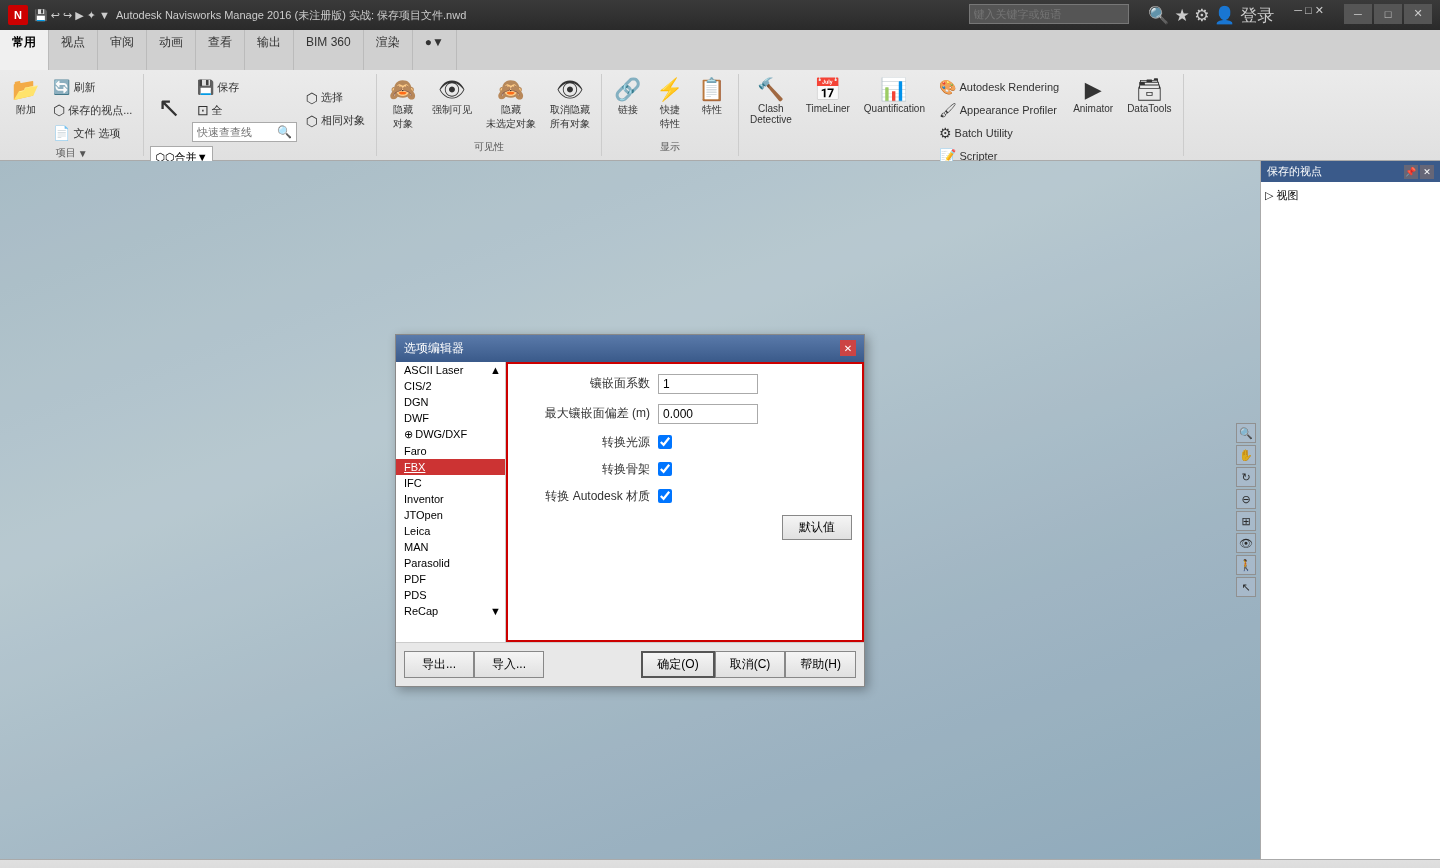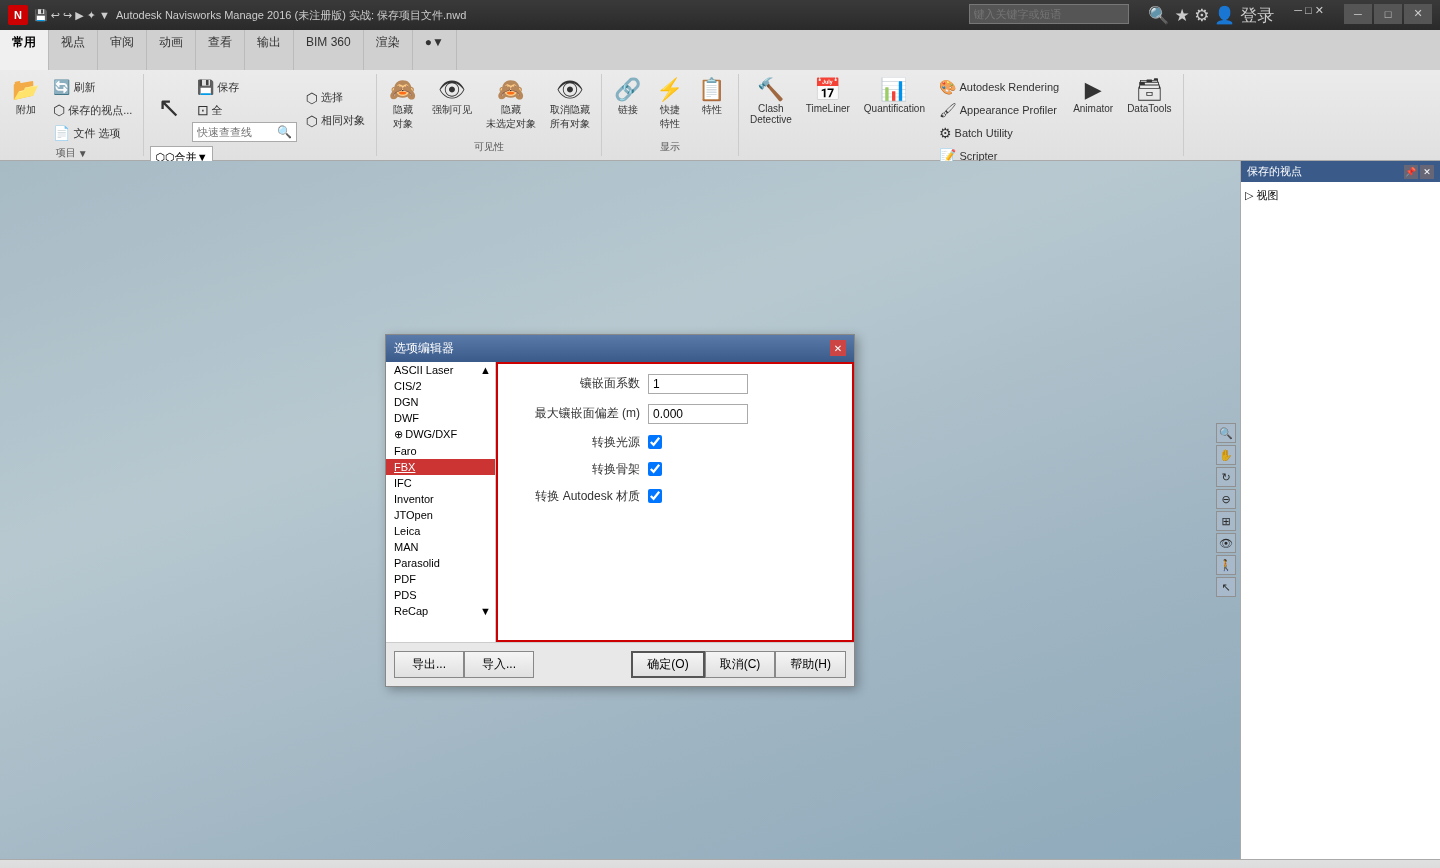--- a/index.html
+++ b/index.html
@@ -163,21 +163,21 @@
     
     .viewport {
       flex: 1;
       background: linear-gradient(135deg, #b8d8e8 0%, #d0e8f0 40%, #c0d8e8 100%);
       position: relative;
       overflow: hidden;
     }
 
     
     .right-panel {
-      width: 200px;
+      width: 180px;
       background: #e8e8e8;
       border-left: 1px solid #aaa;
       display: flex;
       flex-direction: column;
     }
     .right-panel-header {
       display: flex;
       align-items: center;
       justify-content: space-between;
       background: #3a5a8a;
@@ -636,20 +636,23 @@
               <input class="form-checkbox" type="checkbox" checked="" style="">
             </div>
             <div class="form-row">
               <span class="form-label">转换骨架</span>
               <input class="form-checkbox" type="checkbox" checked="" style="">
             </div>
             <div class="form-row">
               <span class="form-label">转换 Autodesk 材质</span>
               <input class="form-checkbox" type="checkbox" checked="" style="">
             </div>
+            <div class="dialog-right-footer">
+              <button class="dialog-btn">默认值</button>
+            </div>
           </div>
         </div>
 
         <div class="dialog-footer">
           <button class="dialog-btn">导出...</button>
           <button class="dialog-btn">导入...</button>
           <span style="flex:1;"></span>
           <button class="dialog-btn default-btn">确定(O)</button>
           <button class="dialog-btn">取消(C)</button>
           <button class="dialog-btn">帮助(H)</button>

